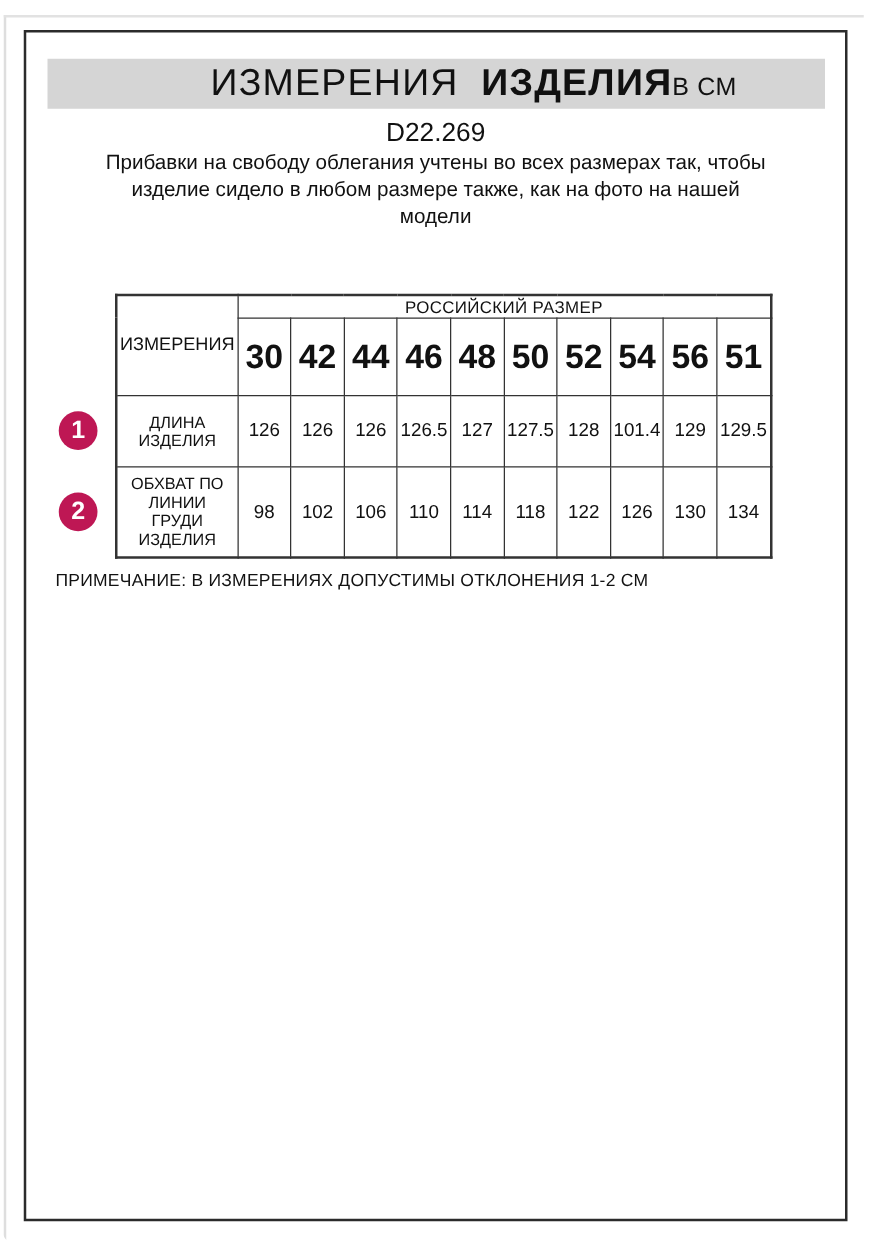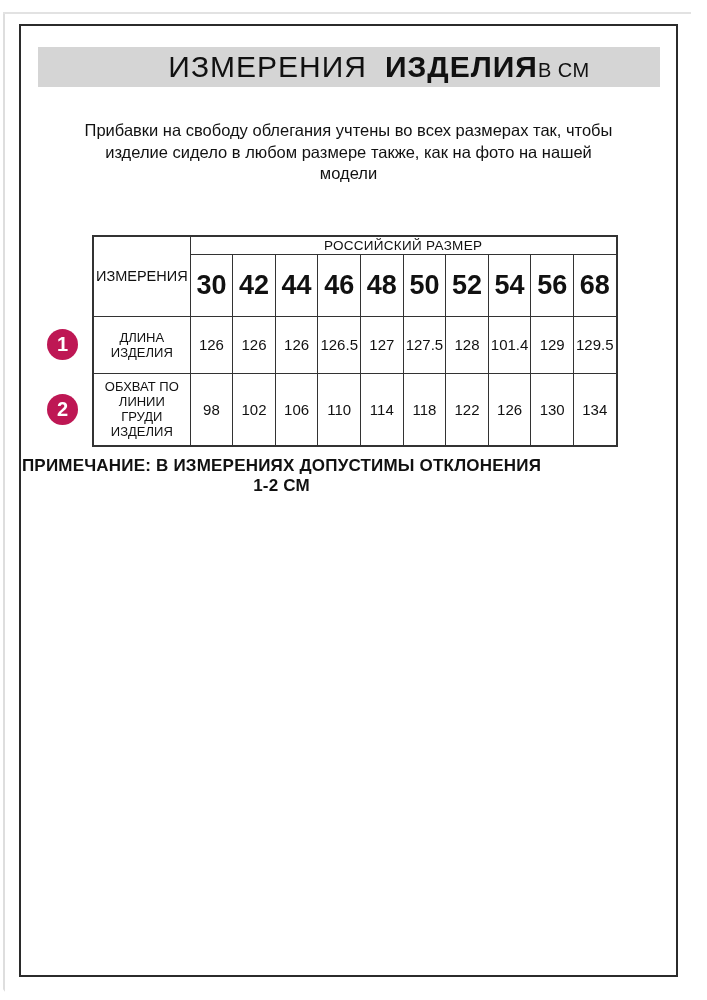--- a/index.html
+++ b/index.html
@@ -85,37 +85,38 @@
   .marker{
     position:absolute;width:31px;height:31px;border-radius:50%;
     background:var(--marker-color);
     display:flex;align-items:center;justify-content:center;
     color:#ffffff;font-size:20px;font-weight:700;
   }
   .marker-1{left:47px;top:329px;}
   .marker-2{left:47px;top:394px;}
   .note{
     position:absolute;left:19px;top:456px;width:525px;
-    text-align:center;font-size:17px;font-weight:700;letter-spacing:0.2px;
+    text-align:center;font-size:14px;font-weight:400;letter-spacing:0.2px;
   }
 </style>
 </head>
 <body>
 
 <div class="page">
   <div class="scan-edge-left"></div>
   <div class="scan-edge-top"></div>
   <div class="frame"></div>
 
   <div class="banner">
     <span class="t-main">ИЗМЕРЕНИЯ</span>
     <span class="t-em">ИЗДЕЛИЯ</span>
     <span class="t-unit">В СМ</span>
   </div>
 
+  <div class="model-code">D22.269</div>
 
   <div class="description">Прибавки на свободу облегания учтены во всех размерах так, чтобы
 изделие сидело в любом размере также, как на фото на нашей
 модели</div>
 
   <table class="size-table">
     <colgroup>
       <col class="col-label">
       <col class="col-size">
         <col class="col-size">
@@ -136,21 +137,21 @@
       <tr class="r-sizes">
         <td class="cell-size">30</td>
         <td class="cell-size">42</td>
         <td class="cell-size">44</td>
         <td class="cell-size">46</td>
         <td class="cell-size">48</td>
         <td class="cell-size">50</td>
         <td class="cell-size">52</td>
         <td class="cell-size">54</td>
         <td class="cell-size">56</td>
-        <td class="cell-size">68</td>
+        <td class="cell-size">51</td>
       </tr>
       <tr class="r-data1">
         <td class="cell-rowlabel">ДЛИНА
 ИЗДЕЛИЯ</td>
         <td class="cell-value">126</td>
         <td class="cell-value">126</td>
         <td class="cell-value">126</td>
         <td class="cell-value">126.5</td>
         <td class="cell-value">127</td>
         <td class="cell-value">127.5</td>

